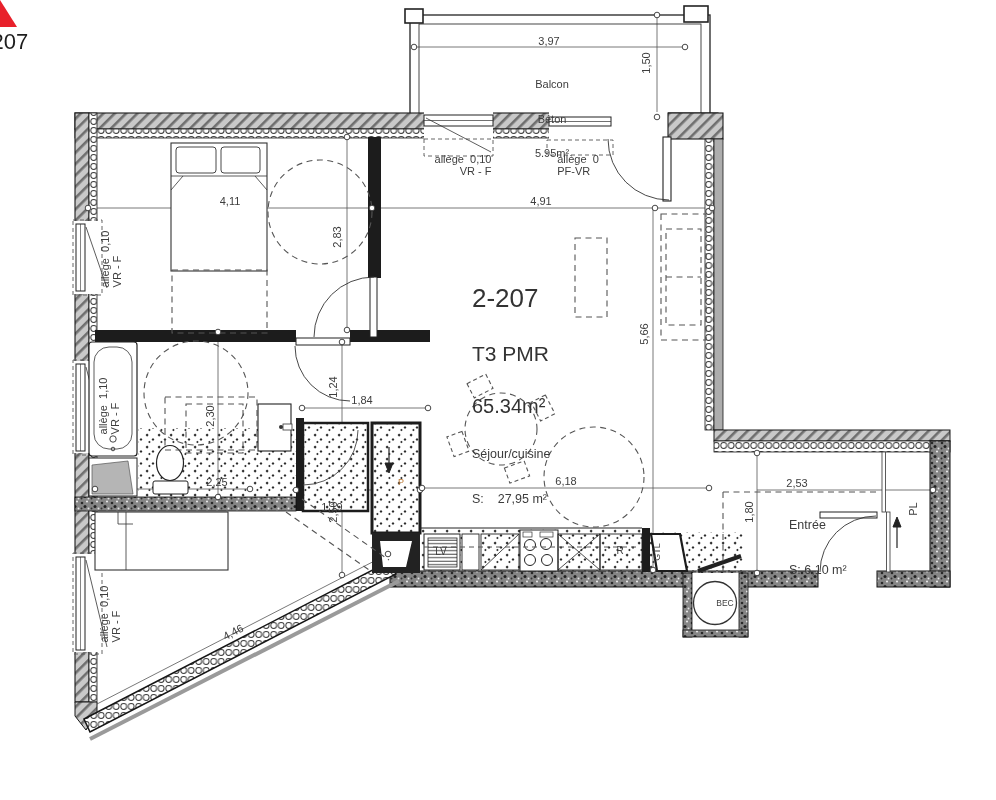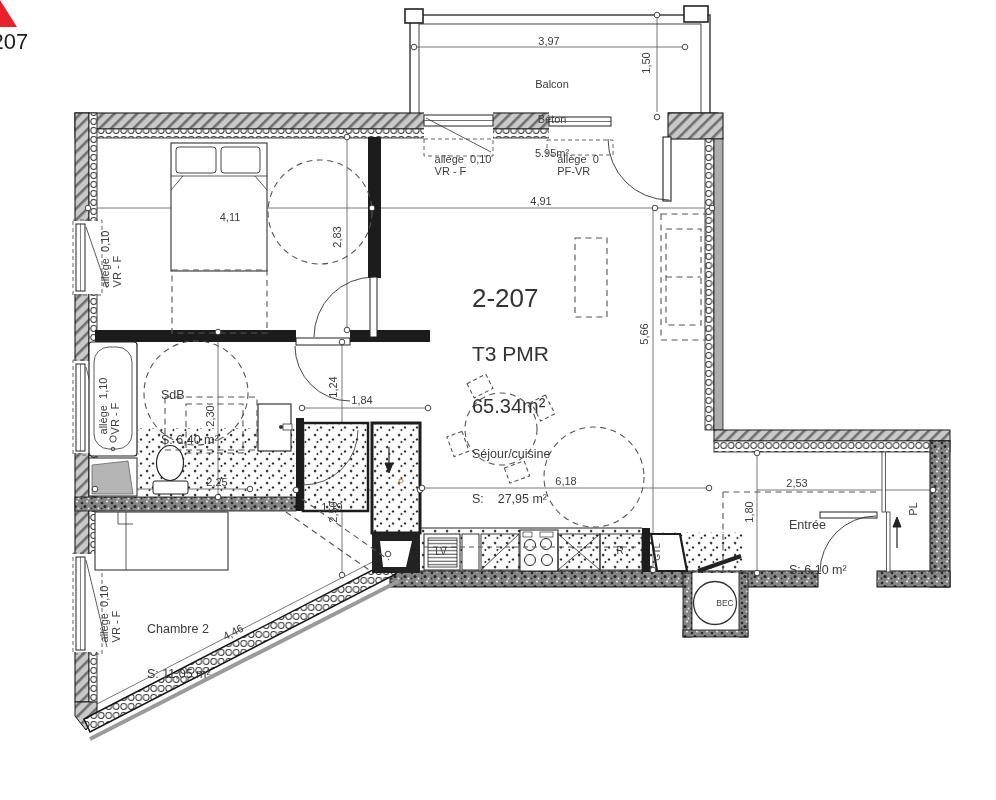--- a/index.html
+++ b/index.html
@@ -340,58 +340,50 @@
 
   <div class="blk unit">
     <div class="n">2-207</div>
     <div class="t">T3 PMR</div>
     <div class="a">65.34m²</div>
     <div class="rn">Séjour/cuisine</div>
     <div class="ra">S:&nbsp;&nbsp;&nbsp;&nbsp;27,95 m²</div>
   </div>
 
 
-  <div class="blk sdb">
-    <div>SdB</div>
-    <div>S: 6,40 m²</div>
-  </div>
-
-
-  <div class="blk chambre2">
-    <div>Chambre 2</div>
-    <div>S: 11,05 m²</div>
-  </div>
+
+
 
   <div class="blk entree">
     <div>Entrée</div>
     <div>S: 6,10 m²</div>
   </div>
 
   <div class="marker">
     <div class="tri" style="border-bottom-color: rgb(232, 33, 43);"></div>
     <div class="num">2-207</div>
   </div>
 
 <span class="lbl" style="left: 549px; top: 41px; transform: translate(-50%, -50%);">3,97</span>
       <span class="lbl" style="left: 646px; top: 63px; transform: translate(-50%, -50%) rotate(-90deg);">1,50</span>
-      <span class="lbl" style="left: 230px; top: 201px; transform: translate(-50%, -50%); margin-top: 16px;">4,11</span>
+      <span class="lbl" style="left: 230px; top: 201px; transform: translate(-50%, -50%);">4,11</span>
       <span class="lbl" style="left: 541px; top: 201px; transform: translate(-50%, -50%);">4,91</span>
       <span class="lbl" style="left: 337px; top: 237px; transform: translate(-50%, -50%) rotate(-90deg);">2,83</span>
       <span class="lbl" style="left: 644px; top: 334px; transform: translate(-50%, -50%) rotate(-90deg);">5,66</span>
       <span class="lbl" style="left: 210px; top: 416px; transform: translate(-50%, -50%) rotate(-90deg);">2,30</span>
       <span class="lbl" style="left: 333px; top: 387px; transform: translate(-50%, -50%) rotate(-90deg);">1,24</span>
       <span class="lbl" style="left: 362px; top: 400px; transform: translate(-50%, -50%);">1,84</span>
       <span class="lbl" style="left: 217px; top: 482px; transform: translate(-50%, -50%);">2,25</span>
       <span class="lbl" style="left: 332px; top: 507px; transform: translate(-50%, -50%); text-align: right;">1,19</span>
       <span class="lbl" style="left: 333px; top: 512px; transform: translate(-50%, -50%) rotate(-90deg);">2,50</span>
       <span class="lbl" style="left: 566px; top: 481px; transform: translate(-50%, -50%);">6,18</span>
       <span class="lbl" style="left: 797px; top: 483px; transform: translate(-50%, -50%);">2,53</span>
       <span class="lbl" style="left: 749px; top: 512px; transform: translate(-50%, -50%) rotate(-90deg);">1,80</span>
       <span class="lbl" style="left: 233px; top: 632px; transform: translate(-50%, -50%) rotate(-28deg);">4,46</span>
-      <span class="lbl" style="left: 463px; top: 165px; transform: translate(-50%, -50%);">allège  0,10
+      <span class="lbl" style="left: 463px; top: 165px; transform: translate(-50%, -50%); text-align: right;">allège  0,10
 VR - F</span>
       <span class="lbl" style="left: 578px; top: 165px; transform: translate(-50%, -50%);">allège  0
 PF-VR</span>
       <span class="lbl" style="left: 111px; top: 259px; transform: translate(-50%, -50%) rotate(-90deg);">allège  0,10
 VR - F</span>
       <span class="lbl" style="left: 109px; top: 406px; transform: translate(-50%, -50%) rotate(-90deg);">allège  1,10
 VR - F</span>
       <span class="lbl" style="left: 110px; top: 614px; transform: translate(-50%, -50%) rotate(-90deg);">allège  0,10
 VR - F</span>
       <span class="lbl" style="left: 441px; top: 552px; font-size: 10px; transform: translate(-50%, -50%);">LV</span>

